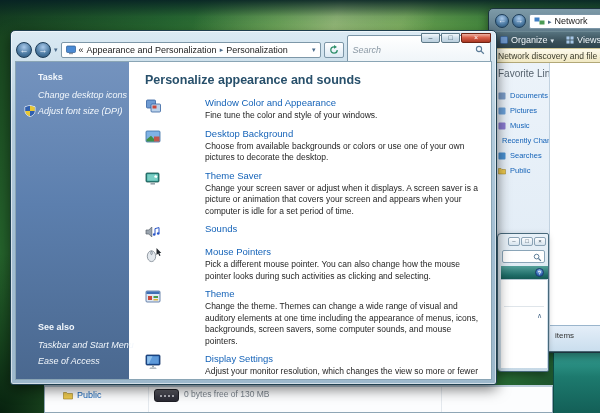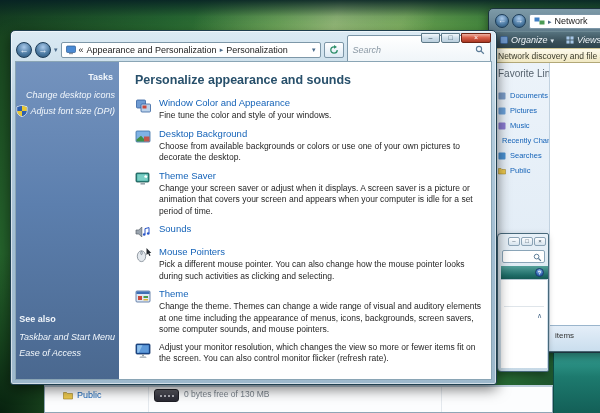--- a/index.html
+++ b/index.html
@@ -28,21 +28,21 @@
     padding:2px 0 0 3px; }
   .net-title { height:20px; display:flex; align-items:center; gap:3px; padding:1px 3px; }
   .nav-circle { width:14px; height:14px; border-radius:50%; flex:none; text-align:center;
     background:radial-gradient(circle at 50% 30%, #a9c9ea, #49779f 60%, #2b5272);
     border:1px solid #1c3c58; color:#eaf2fa; font-size:8px; line-height:12px; }
   .net-crumb-bar { height:15px; background:#fff; border:1px solid #7d97a8; border-radius:2px;
     display:flex; align-items:center; gap:3px; padding:0 4px; width:128px; font-size:9px; color:#222; }
   .net-toolbar { height:17px; background:linear-gradient(180deg,#56737f,#394f59 60%,#2e444e);
     border-top:1px solid #6c8893; display:flex; align-items:center; gap:12px; padding:0 8px;
     color:#eef4f8; font-size:9px; }
-  .tool-item { display:flex; align-items:center; gap:3px;font-style:italic; }
+  .tool-item { display:flex; align-items:center; gap:3px; }
   .net-infobar { height:15px; background:linear-gradient(180deg,#fdfaec,#f1e9c4);
     border-top:1px solid #cfc492; border-bottom:1px solid #b2a878; font-size:8.5px; color:#3a3a2a;
     display:flex; align-items:center; padding:0 6px; white-space:nowrap; overflow:hidden; }
   .net-body { display:flex; height:288px; background:#fff; }
   .net-side { width:58px; flex:none; background:linear-gradient(180deg,#ecf3fa,#dde9f4);
     border-right:1px solid #c2d2e0; padding:5px 0 0 6px; overflow:hidden; }
   .net-side-header { font-size:10px; color:#55626e; margin-bottom:9px; white-space:nowrap; }
   .net-link { display:flex; align-items:center; gap:4px; height:15px; font-size:7.5px;
     color:#1563b8; white-space:nowrap; }
   .net-content { flex:1; position:relative; background:#fff; }
@@ -104,31 +104,31 @@
   .addr-bar .spacer { flex:1; }
   .refresh-btn { width:20px; height:16px; border:1px solid #7d97a8; border-radius:2px;
     background:linear-gradient(180deg,#fff,#dceaf4); display:flex; align-items:center;
     justify-content:center; }
   .search-box { flex:1; height:30px; background:linear-gradient(180deg,#fff,#eef4f8);
     border:1px solid #7d97a8; border-radius:2px; display:flex; align-items:center; padding:12px 5px; }
   .search-box .watermark { flex:1; font-size:9px; font-style:italic; color:#8a98a4; }
   .mw-body { position:absolute; left:4px; right:4px; top:30px; bottom:4px; display:flex;
     background:#fff; border:1px solid #8aa5b5; overflow:hidden; }
 
-  .task-pane { width:103px; flex:none; display:flex; flex-direction:column;
+  .task-pane { width:113px; flex:none; display:flex; flex-direction:column;
     background:linear-gradient(180deg,#7493be,#5c7fae 45%,#4a688f); color:#f2f7fc;
-    padding:10px 0 18px 0; font-size:9px;align-items:flex-end; }
+    padding:10px 0 10px 0; font-size:9px; }
   .tp-header { font-weight:bold; padding:0 6px 5px 22px; }
   .tp-link { padding:3px 4px 3px 22px; position:relative; color:#f2f7fc; white-space:nowrap;font-style:italic; }
   .tp-link svg { position:absolute; left:8px; top:2px; }
   .tp-bottom { margin-top:auto; }
 
   .content-pane { flex:1; padding:9px 6px 0 16px; overflow:hidden; }
   .page-heading { font-size:12.5px; font-weight:bold; color:#28506b; margin:2px 0 10px 0; }
-  .cpl-item { display:flex; margin-bottom:6px; }
+  .cpl-item { display:flex; margin-bottom:6px;gap:36px; }
   .cpl-item svg { flex:none; margin:1px 7px 0 0; }
   .cpl-title { font-size:9.5px; color:#1563b8; line-height:12px; margin-bottom:1px; }
   .cpl-desc { font-size:8.5px; color:#1f1f1f; line-height:11.5px; max-width:326px; }
 </style>
 </head>
 <body>
 
 <div id="screen">
   <div id="desktop"></div>
   <div id="teal-patch"></div>
@@ -403,20 +403,21 @@
 
         <div class="cpl-item">
           <svg width="17" height="16" viewBox="0 0 17 16">
             <rect x="1" y="1" width="14" height="10" rx="1" fill="#1d4f94" stroke="#123468" stroke-width="0.8"></rect>
             <rect x="2.2" y="2.2" width="11.6" height="7.6" fill="#5e9ada"></rect>
             <path d="M2.2 2.2 L7.5 2.2 L3.8 9.8 L2.2 9.8 Z" fill="#8ec0ec"></path>
             <rect x="7" y="11" width="2" height="2.2" fill="#9aa4ac"></rect>
             <path d="M5.3 13.6 H10.7 L11.7 14.7 H4.3 Z" fill="#9aa4ac"></path>
             </svg>
           <div>
+            <div class="cpl-title">Display Settings</div>
             <div class="cpl-desc">Adjust your monitor resolution, which changes the view so more or fewer items fit on the screen. You can also control monitor flicker (refresh rate).</div>
           </div>
         </div>
 
       </div>
     </div>
   </div>
 </div>
 
 </body></html>

